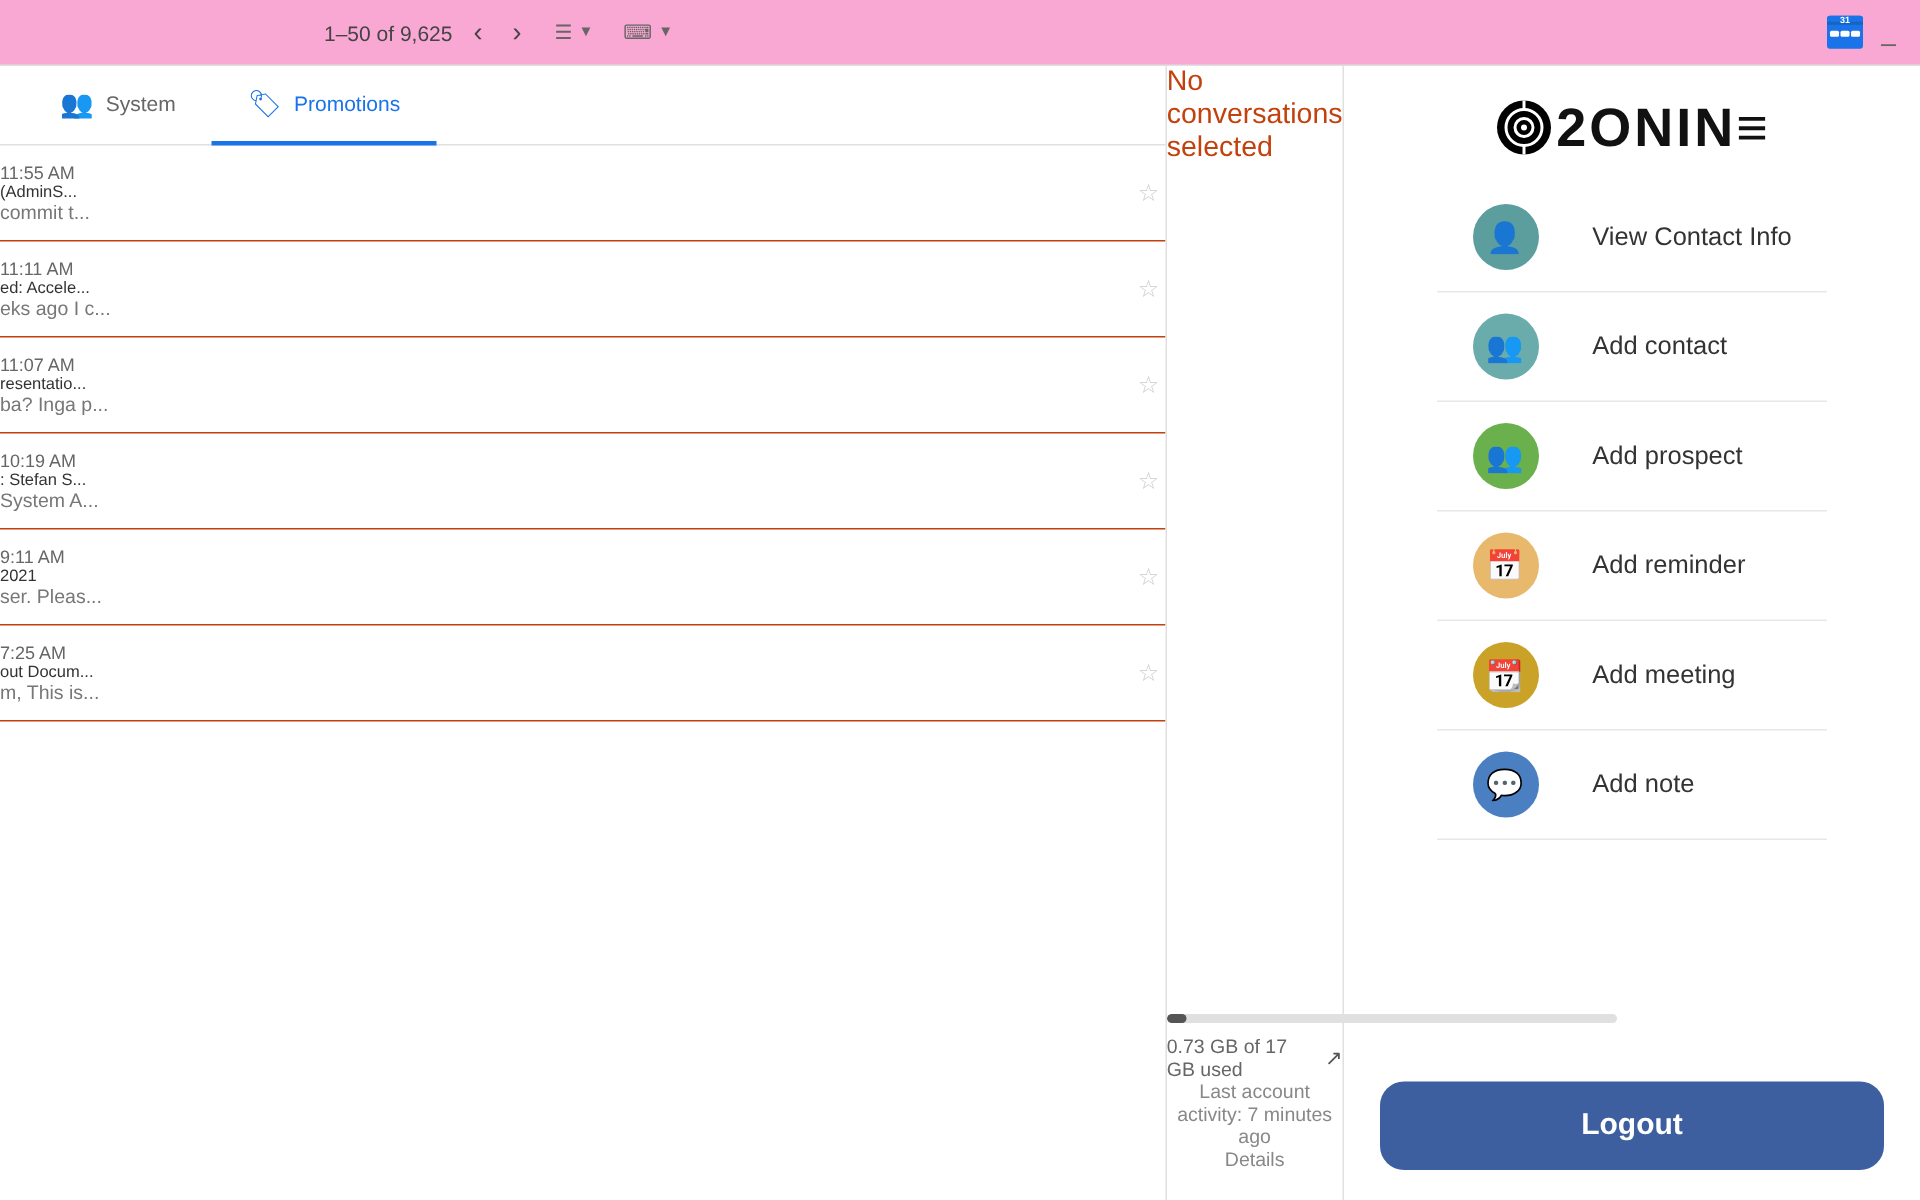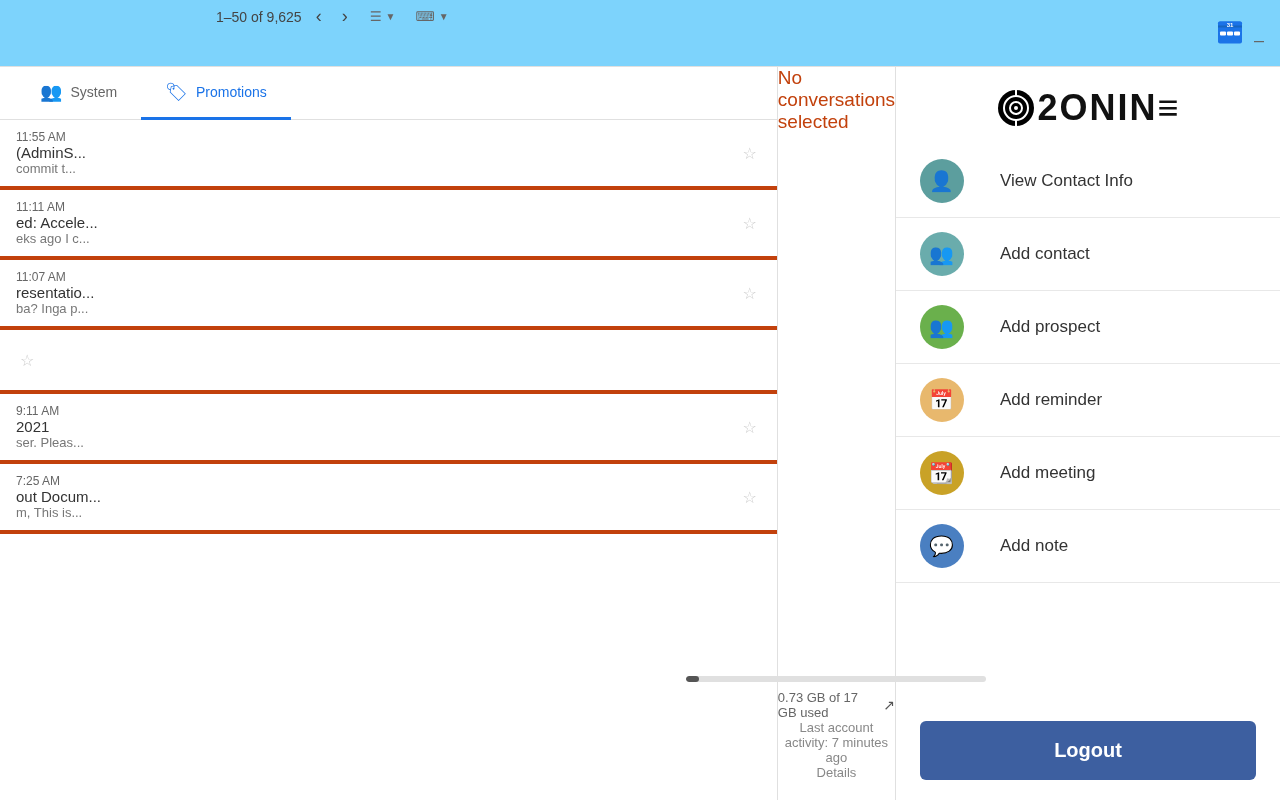--- a/index.html
+++ b/index.html
@@ -8,24 +8,24 @@
       background: #f1f3f4;
       width: 1280px;
       height: 800px;
       overflow: hidden;
       display: flex;
       flex-direction: column;
     }
 
     
     .top-toolbar {
-      height: 67px;
-      background: #7dd3fc;
-      display: flex;
-      align-items: flex-start;
+      height: 44px;
+      background: #f9a8d4;
+      display: flex;
+      align-items: center;
       justify-content: space-between;
       padding: 0 16px;
       border-bottom: 1px solid #e0e0e0;
       position: relative;
     }
     .toolbar-left {
       display: flex;
       align-items: center;
       gap: 8px;
       margin-left: 200px;
@@ -119,38 +119,38 @@
     
     .email-list {
       display: flex;
       flex-direction: column;
       overflow-y: auto;
       flex: 1;
     }
     .email-item {
       display: flex;
       align-items: center;
-      padding: 10px 16px;
-      border-bottom: 4px solid #c2410c;
+      padding: 10px 0;
+      border-bottom: 1px solid #c2410c;
       cursor: pointer;
       gap: 8px;
       min-height: 64px;
     }
     .email-meta {
       flex: 1;
       min-width: 0;
     }
     .email-time {
       font-size: 12px;
       color: #666;
       text-align: right;
       white-space: nowrap;
     }
     .email-sender {
-      font-size: 15px;
+      font-size: 11px;
       font-weight: 500;
       color: #333;
       white-space: nowrap;
       overflow: hidden;
       text-overflow: ellipsis;
     }
     .email-preview {
       font-size: 13px;
       color: #777;
       white-space: nowrap;
@@ -187,21 +187,20 @@
       font-size: 19px;
       color: #c2410c;
       font-weight: 400;
     }
     .storage-bar-container {
       position: absolute;
       bottom: 80px;
       width: 100%;
       display: flex;
       flex-direction: column;
-      align-items: center;
       gap: 8px;
     }
     .storage-bar-track {
       width: 300px;
       height: 6px;
       background: #e0e0e0;
       border-radius: 3px;
       overflow: hidden;
     }
     .storage-bar-fill {
@@ -236,20 +235,21 @@
       cursor: pointer;
     }
 
     
     .sidebar {
       width: 390px;
       background: #fff;
       display: flex;
       flex-direction: column;
       overflow-y: auto;
+      align-items: center;
     }
     .sidebar-logo {
       padding: 20px 24px 16px;
       display: flex;
       justify-content: center;
       align-items: center;
     }
     .logo-text {
       font-size: 36px;
       font-weight: 900;
@@ -294,21 +294,21 @@
       font-size: 17px;
       color: #333;
       margin-left: 20px;
     }
 
     .logout-btn {
       margin: 20px 24px;
       background: #3d5fa0;
       color: white;
       border: none;
-      border-radius: 6px;
+      border-radius: 16px;
       padding: 18px;
       font-size: 20px;
       font-weight: bold;
       cursor: pointer;
       width: calc(100% - 48px);
     }
 
     .minimize-btn {
       background: none;
       border: none;
@@ -393,20 +393,27 @@
     <div class="email-meta">
       <div class="email-header-row">
         <span class="email-time">11:07 AM</span>
       </div>
       <div class="email-sender">resentatio...</div>
       <div class="email-preview">ba? Inga p...</div>
     </div>
     <button class="star-btn">☆</button>
   </div>
         <div class="email-item">
+    <div class="email-meta">
+      <div class="email-header-row">
+        <span class="email-time">10:19 AM</span>
+      </div>
+      <div class="email-sender">: Stefan S...</div>
+      <div class="email-preview">System A...</div>
+    </div>
     <button class="star-btn">☆</button>
   </div>
         <div class="email-item">
     <div class="email-meta">
       <div class="email-header-row">
         <span class="email-time">9:11 AM</span>
       </div>
       <div class="email-sender">2021</div>
       <div class="email-preview">ser. Pleas...</div>
     </div>

